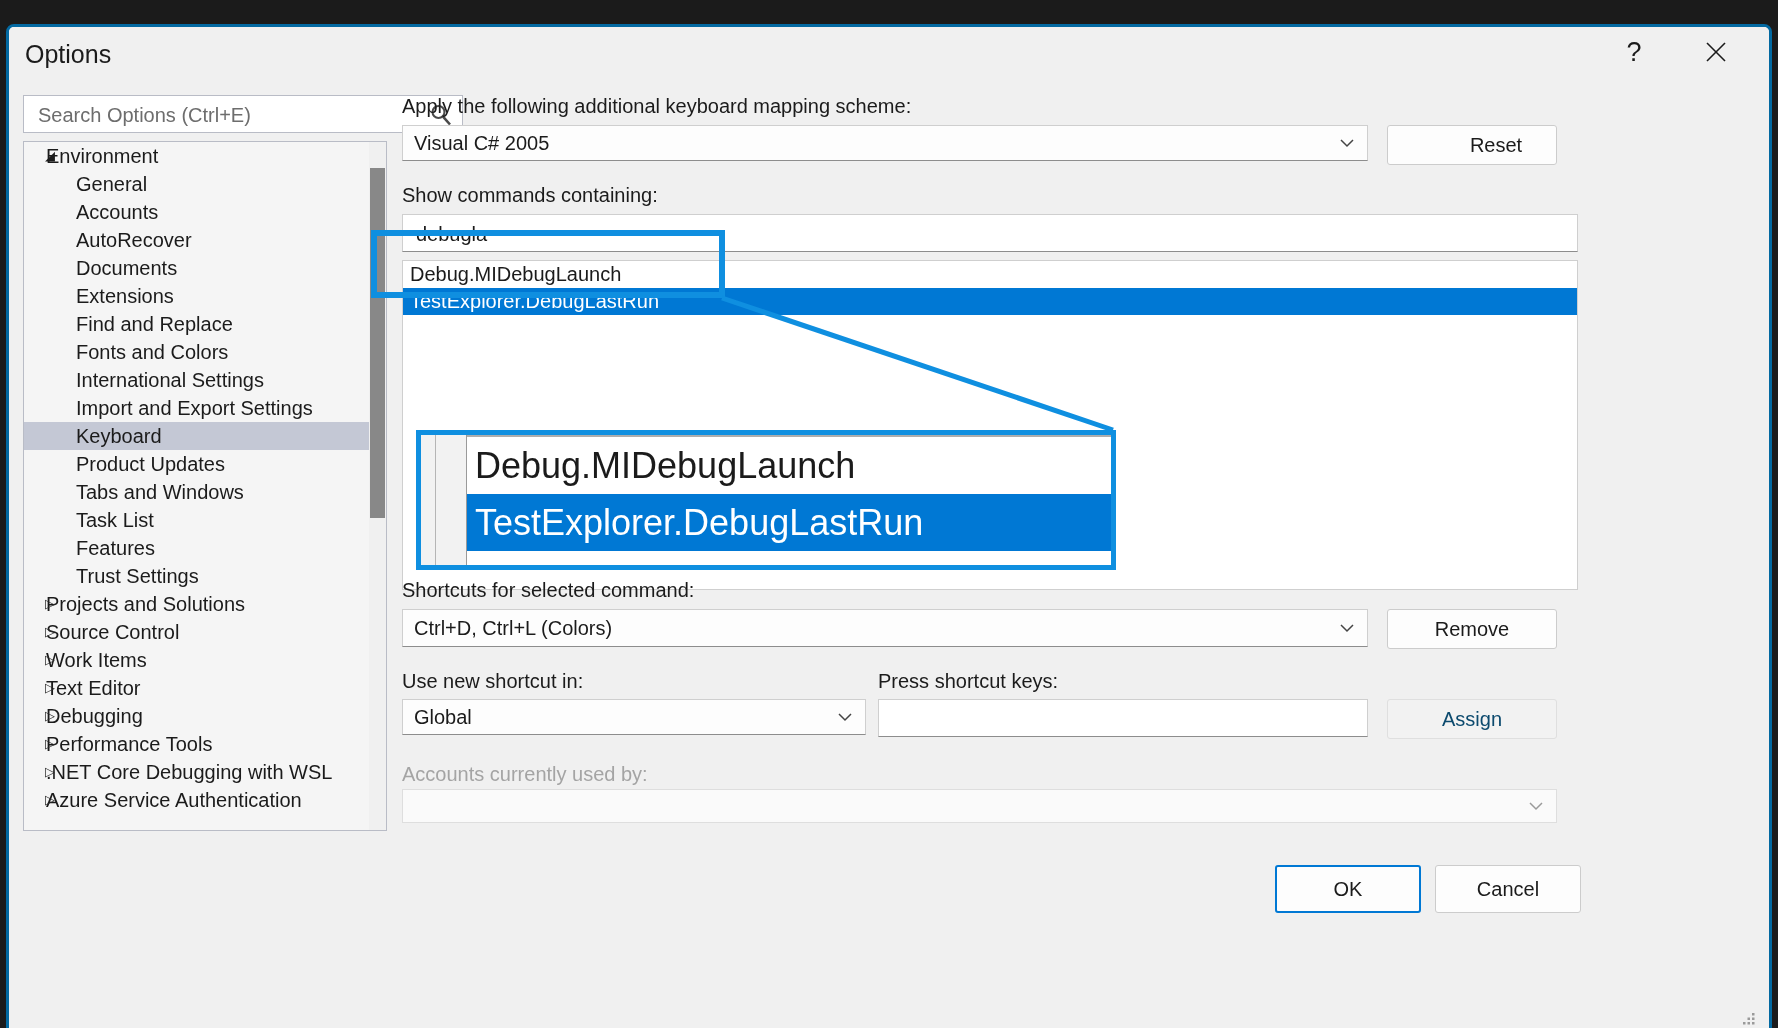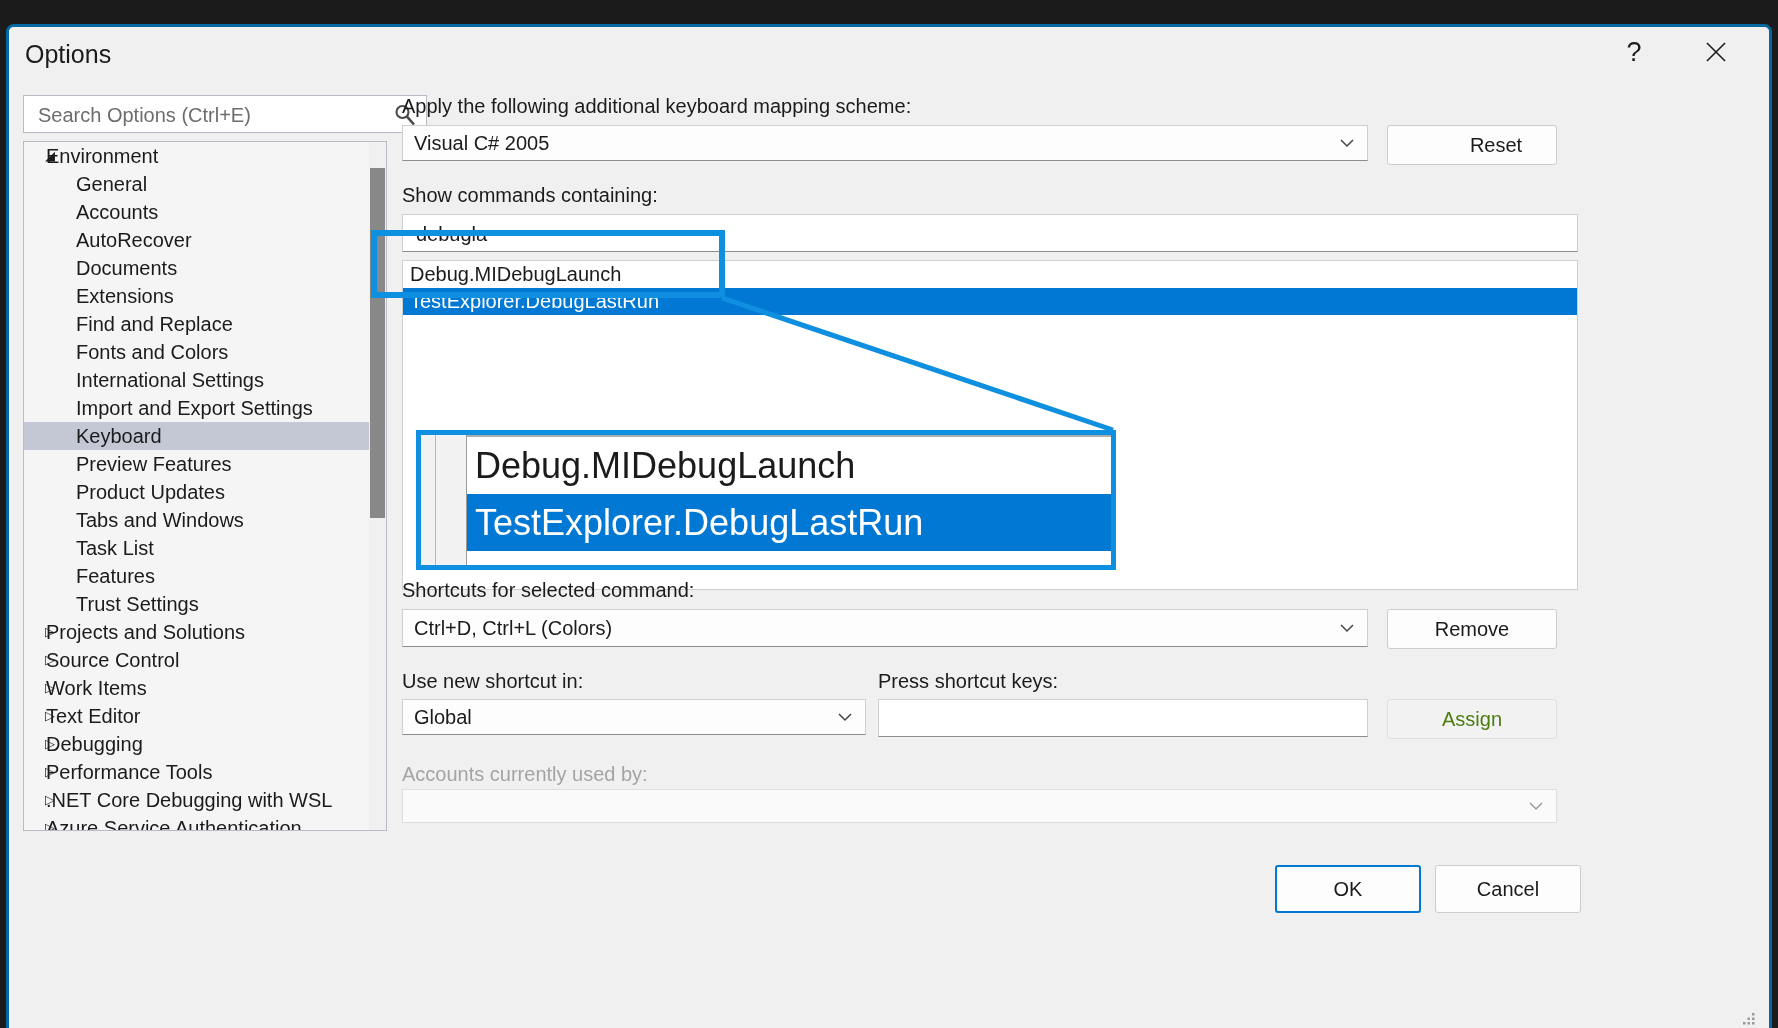--- a/index.html
+++ b/index.html
@@ -60,21 +60,21 @@
     font-size: 27px;
     color: #1b1b1b;
     line-height: 1;
   }
 
   
   #search-box {
     position: absolute;
     left: 14px;
     top: 68px;
-    width: 404px;
+    width: 440px;
     height: 38px;
     background: #ffffff;
     border: 1px solid #b9bcc6;
     box-sizing: border-box;
   }
   #search-input {
     position: absolute;
     left: 12px;
     top: 0;
     width: 300px;
@@ -216,21 +216,21 @@
     align-items: center;
     justify-content: center;
     font-size: 20px;
     color: #1b1b1b;
     cursor: default;
   }
   .btn.default {
     border-color: #0078d4;
     border-width: 2px;
   }
-  .btn.disabled { color: #4d7c0f; background: #f2f2f2; border-color: #dfdfdf; }
+  .btn.disabled { color: #0c4a6e; background: #f2f2f2; border-color: #dfdfdf; }
 
   
   #cmd-list {
     position: absolute;
     left: 393px;
     top: 233px;
     width: 1176px;
     height: 330px;
     background: #ffffff;
     border: 1px solid #cfcfcf;
@@ -353,21 +353,20 @@
         <div class="tree-item level1"><span>General</span></div>
         <div class="tree-item level1"><span>Accounts</span></div>
         <div class="tree-item level1"><span>AutoRecover</span></div>
         <div class="tree-item level1"><span>Documents</span></div>
         <div class="tree-item level1"><span>Extensions</span></div>
         <div class="tree-item level1"><span>Find and Replace</span></div>
         <div class="tree-item level1"><span>Fonts and Colors</span></div>
         <div class="tree-item level1"><span>International Settings</span></div>
         <div class="tree-item level1"><span>Import and Export Settings</span></div>
         <div class="tree-item level1 selected"><span>Keyboard</span></div>
-        <div class="tree-item level1"><span>Preview Features</span></div>
         <div class="tree-item level1"><span>Product Updates</span></div>
         <div class="tree-item level1"><span>Tabs and Windows</span></div>
         <div class="tree-item level1"><span>Task List</span></div>
         <div class="tree-item level1"><span>Features</span></div>
         <div class="tree-item level1"><span>Trust Settings</span></div>
         <div class="tree-item level0"><span class="tw collapsed">▷</span><span>Projects and Solutions</span></div>
         <div class="tree-item level0"><span class="tw collapsed">▷</span><span>Source Control</span></div>
         <div class="tree-item level0"><span class="tw collapsed">▷</span><span>Work Items</span></div>
         <div class="tree-item level0"><span class="tw collapsed">▷</span><span>Text Editor</span></div>
         <div class="tree-item level0"><span class="tw collapsed">▷</span><span>Debugging</span></div>

